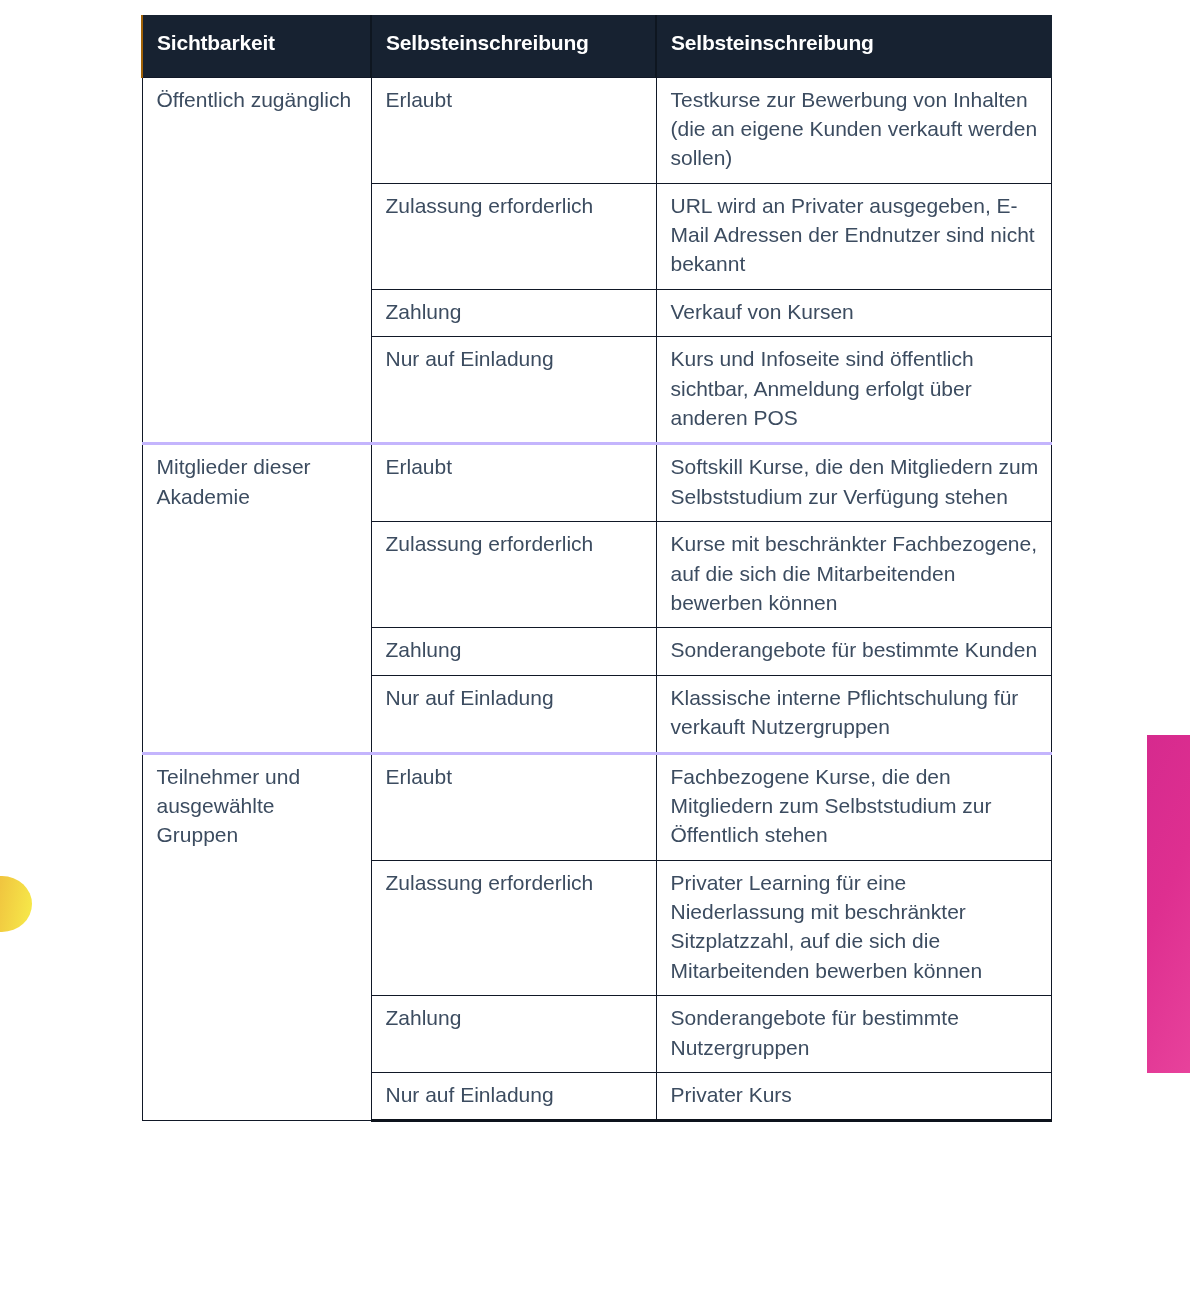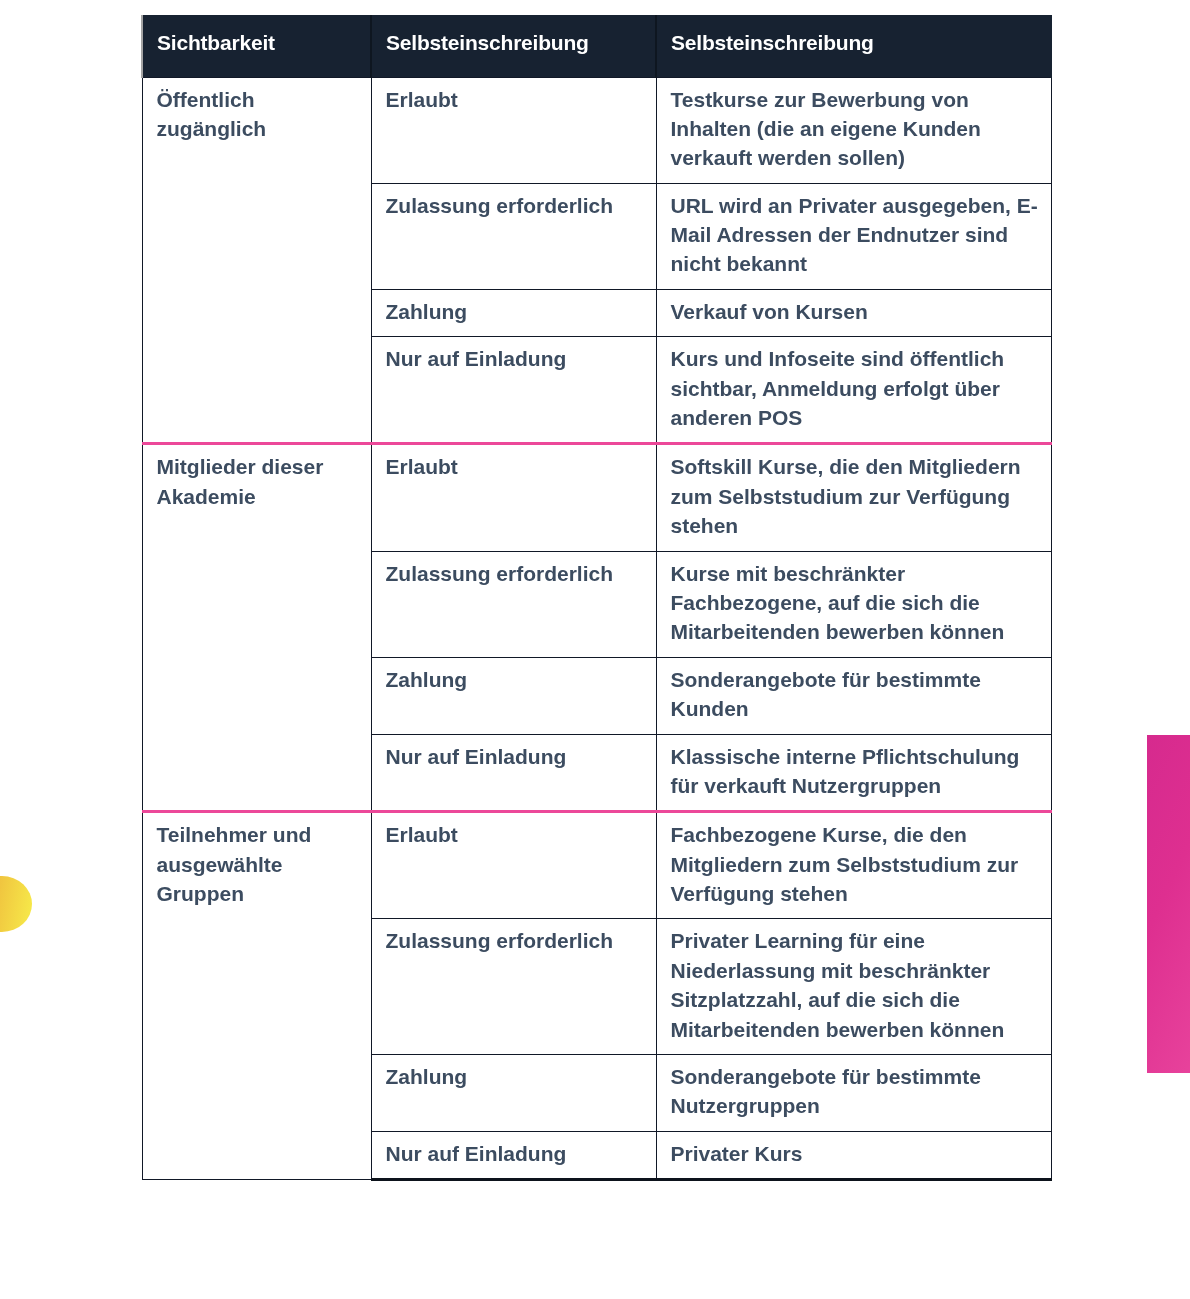--- a/index.html
+++ b/index.html
@@ -55,40 +55,40 @@
     color: #ffffff;
     font-weight: bold;
     font-size: 21px;
     letter-spacing: -0.2px;
     text-align: left;
     vertical-align: top;
     padding: 16px 0 0 14px;
     height: 62px;
     box-sizing: border-box;
     border-right: 2px solid #0e1620;
-    border-left: 2px solid #a3a3a3;
+    border-left: 2px solid #a16207;
   }
   thead th:last-child { border-right: 2px solid #172231; }
 
   tbody td {
     border: 1px solid #111827;
     vertical-align: top;
     padding: 7px 12px 10px 14px;
     color: #3c4c60;
     font-size: 21px;
     line-height: 1.40;
-    font-weight: 700;
+    font-weight: 400;
     background: #ffffff;
   }
   tbody td.group-label {
     border-right: 1px solid #111827;
   }
   
   tbody tr.group-start > td {
-    border-top: 3px solid #ec4899;
+    border-top: 3px solid #c4b5fd;
   }
   tbody tr.group-start.first-group > td {
     border-top: 1px solid #111827;
   }
   tbody tr.last-row > td {
     border-bottom: 3px solid #0d131c;
   }
 </style>
 </head>
 <body>
@@ -144,21 +144,21 @@
         <td>Sonderangebote für bestimmte Kunden</td>
       </tr>
       <tr>
         <td>Nur auf Einladung</td>
         <td>Klassische interne Pflichtschulung für verkauft Nutzergruppen</td>
       </tr>
 
       <tr class="group-start">
         <td class="group-label" rowspan="4">Teilnehmer und ausgewählte Gruppen</td>
         <td>Erlaubt</td>
-        <td>Fachbezogene Kurse, die den Mitgliedern zum Selbststudium zur Verfügung stehen</td>
+        <td>Fachbezogene Kurse, die den Mitgliedern zum Selbststudium zur Öffentlich stehen</td>
       </tr>
       <tr>
         <td>Zulassung erforderlich</td>
         <td>Privater Learning für eine Niederlassung mit beschränkter Sitzplatzzahl, auf die sich die Mitarbeitenden bewerben können</td>
       </tr>
       <tr>
         <td>Zahlung</td>
         <td>Sonderangebote für bestimmte Nutzergruppen</td>
       </tr>
       <tr class="last-row">

